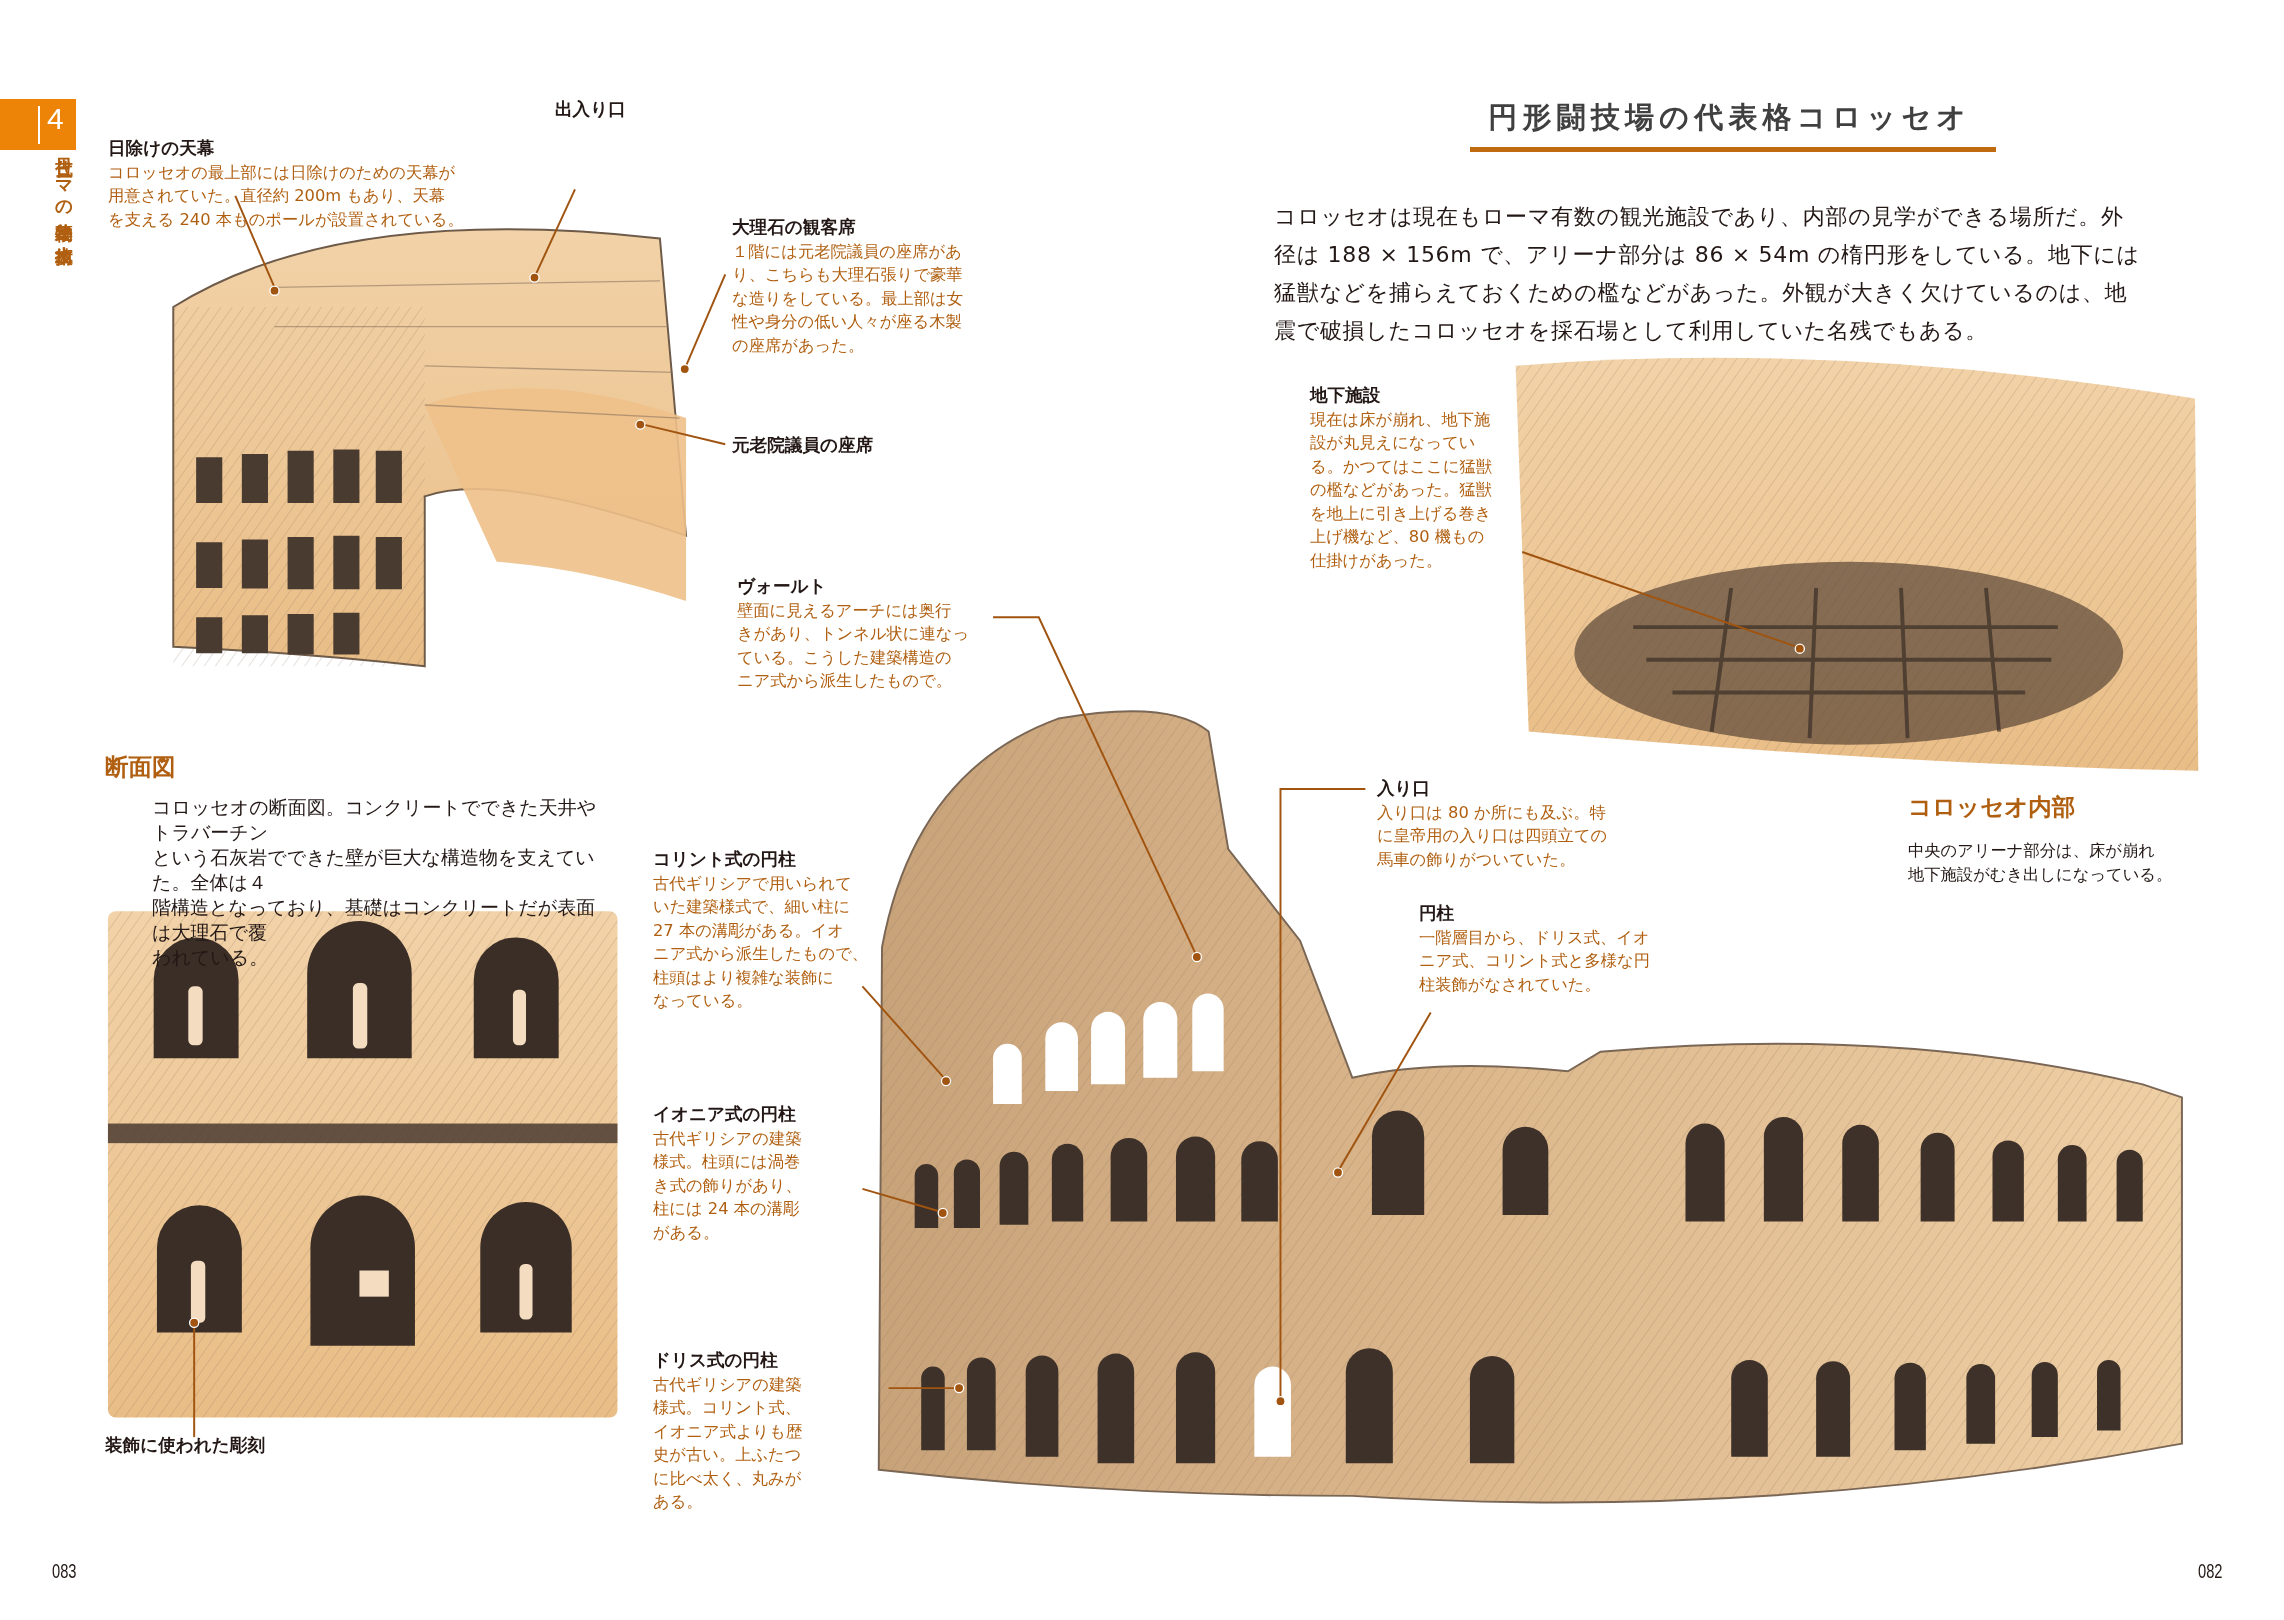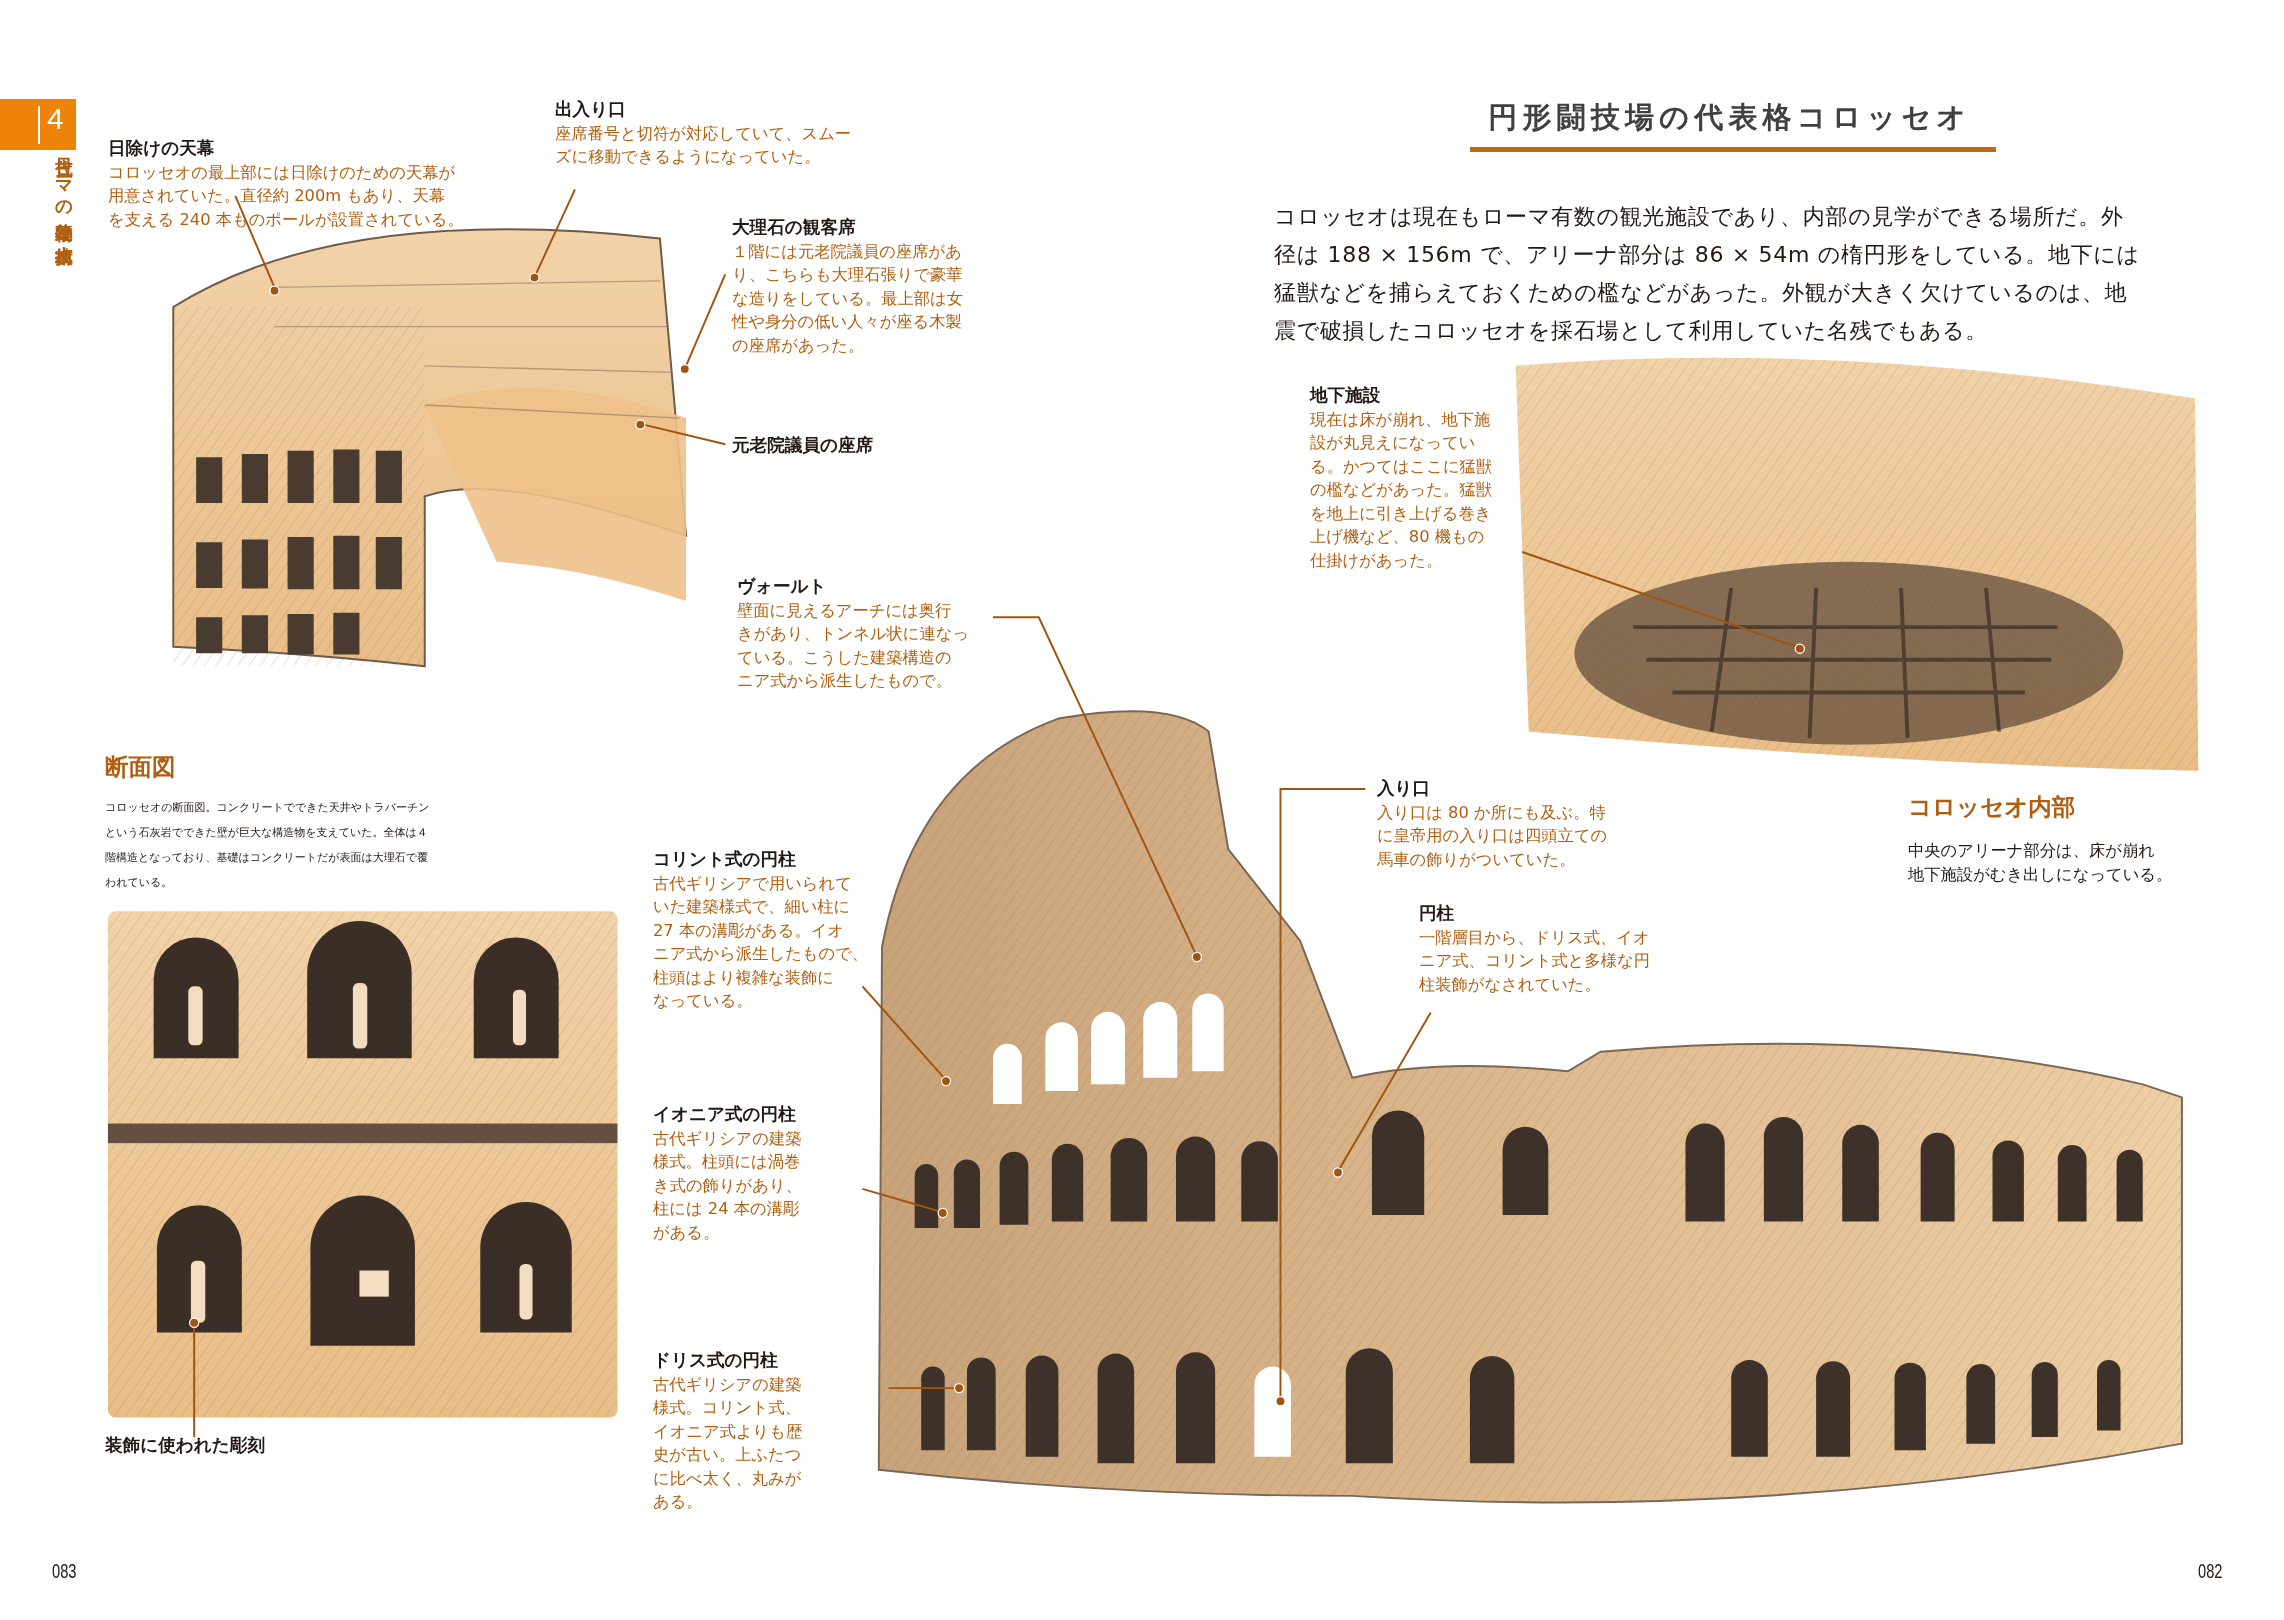--- a/index.html
+++ b/index.html
@@ -178,24 +178,20 @@
   <div class="lbl">日除けの天幕</div>
   <div class="desc">
     <div>コロッセオの最上部には日除けのための天幕が</div>
       <div>用意されていた。直径約 200m もあり、天幕</div>
       <div>を支える 240 本ものポールが設置されている。</div>
   </div>
 </div>
 
 <div class="abs" style="left:555px;top:98px;width:366px;">
   <div class="lbl">出入り口</div>
-  <div class="desc">
-    <div>座席番号と切符が対応していて、スムー</div>
-      <div>ズに移動できるようになっていた。</div>
-  </div>
 </div>
 
 <div class="abs" style="left:732px;top:216px;width:248px;">
   <div class="lbl">大理石の観客席</div>
   <div class="desc">
     <div>１階には元老院議員の座席があ</div>
       <div>り、こちらも大理石張りで豪華</div>
       <div>な造りをしている。最上部は女</div>
       <div>性や身分の低い人々が座る木製</div>
       <div>の座席があった。</div>
@@ -211,21 +207,21 @@
   <div class="desc">
     <div>壁面に見えるアーチには奥行</div>
       <div>きがあり、トンネル状に連なっ</div>
       <div>ている。こうした建築構造の</div>
       <div>ニア式から派生したもので。</div>
   </div>
 </div>
 
 <div class="abs" style="left:105px;top:751px;width:497px;">
   <div class="sec-title">断面図</div>
-  <div class="desc-dark" style="margin-top:11.8px;font-size:11px;line-height:25px;">
+  <div class="desc-dark" style="margin-top:11.8px;font-size:19px;line-height:25px;margin-left:47px;">
     <div>コロッセオの断面図。コンクリートでできた天井やトラバーチン</div>
       <div>という石灰岩でできた壁が巨大な構造物を支えていた。全体は４</div>
       <div>階構造となっており、基礎はコンクリートだが表面は大理石で覆</div>
       <div>われている。</div>
   </div>
 </div>
 
 <div class="abs" style="left:653px;top:848px;width:235px;">
   <div class="lbl">コリント式の円柱</div>
   <div class="desc">

